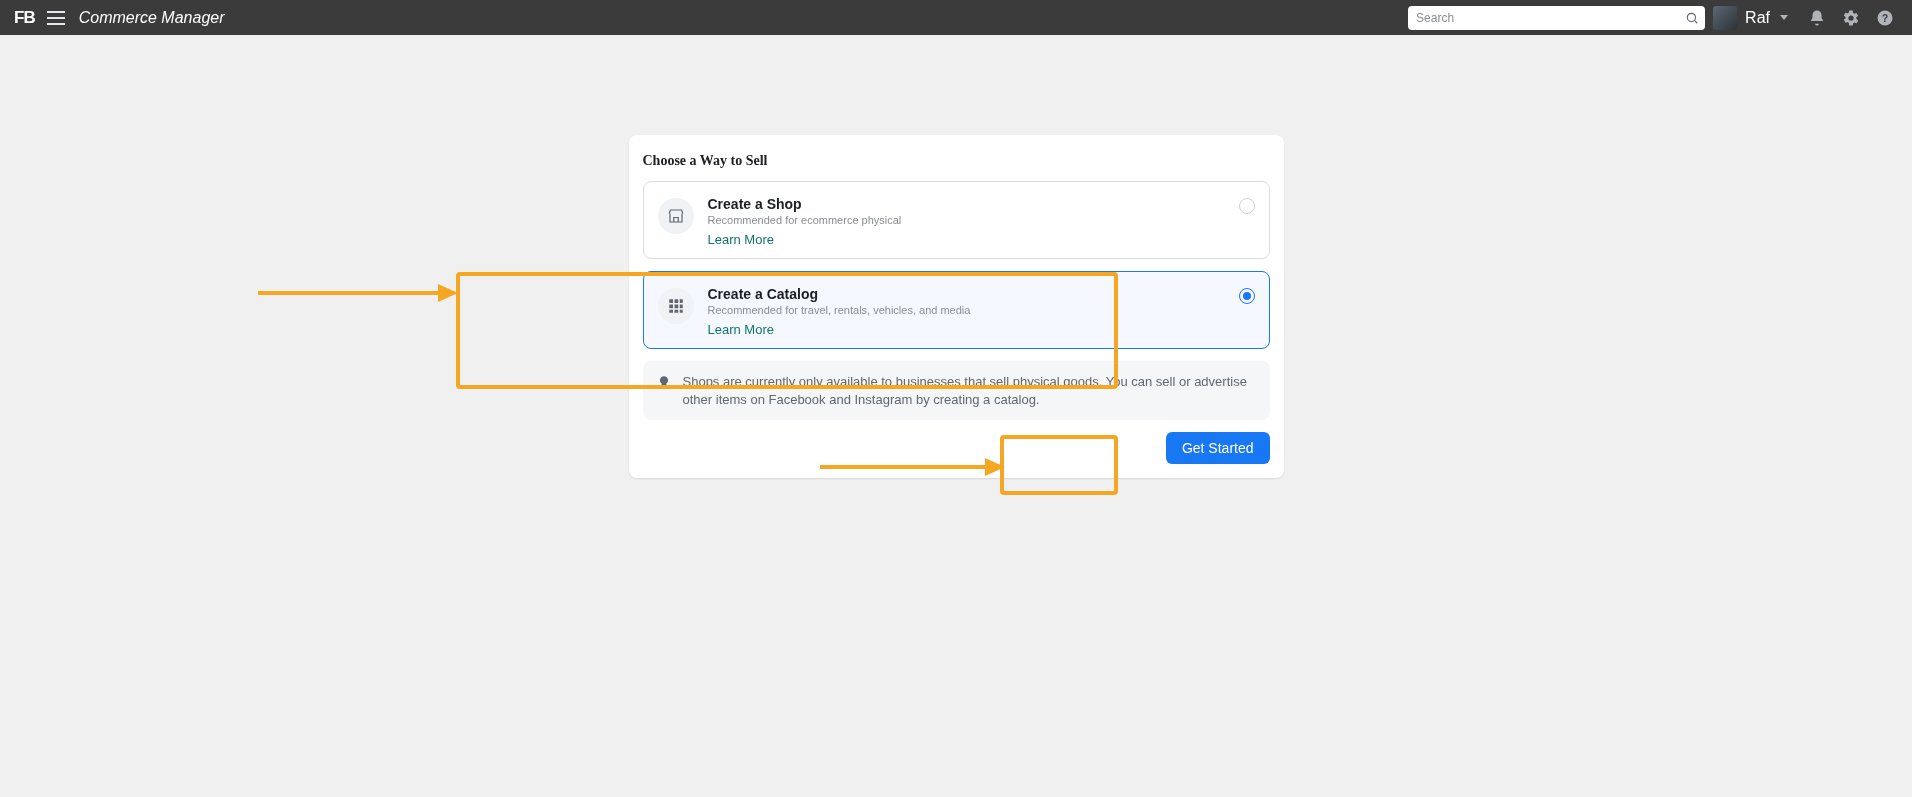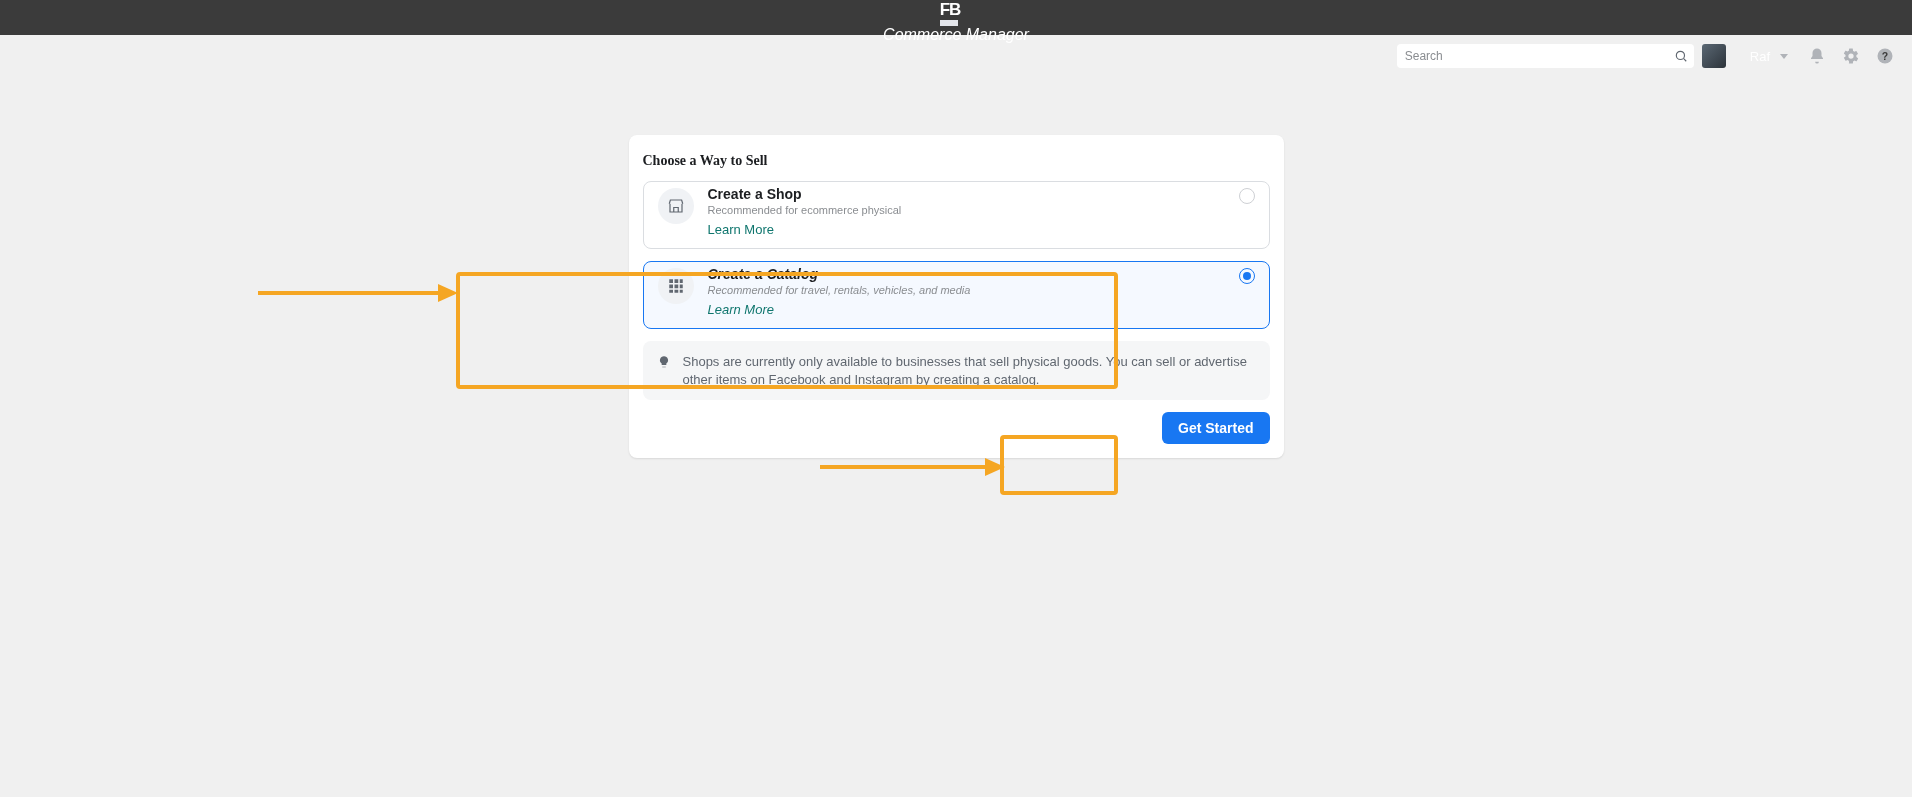--- a/index.html
+++ b/index.html
@@ -10,21 +10,20 @@
     height: 797px;
     overflow: hidden;
   }
   .topbar {
     background: #3b3b3b;
     height: 35px;
     display: flex;
     align-items: center;
     padding: 0 14px;
     color: #fff;
-    flex-direction: column;
   }
   .fb-logo {
     font-weight: 700;
     font-size: 17px;
     letter-spacing: -1px;
     margin-right: 12px;
   }
   .hamburger {
     width: 18px;
     height: 14px;
@@ -80,24 +79,23 @@
     width: 14px;
     height: 14px;
   }
   .avatar {
     width: 24px;
     height: 24px;
     border-radius: 3px;
     background: linear-gradient(135deg,#5b6874,#2c333a);
   }
   .username {
-    font-size: 13px;
+    font-size: 16px;
     color: #fff;
     margin-right: 2px;
-    margin-left: 16px;
   }
   .chevron-down {
     width: 0;
     height: 0;
     border-left: 4px solid transparent;
     border-right: 4px solid transparent;
     border-top: 5px solid #b0b3b8;
     margin-right: 8px;
   }
   .top-icon {
@@ -124,32 +122,31 @@
   .card-title {
     font-size: 14px;
     font-weight: 600;
     color: #1c1e21;
     margin-bottom: 12px;
     font-family: Liberation Serif, serif;
   }
   .option {
     border: 1px solid #dadde1;
     border-radius: 8px;
-    padding: 4px 14px 10px 14px;
+    padding: 14px 14px 10px 14px;
     margin-bottom: 12px;
     display: flex;
     cursor: pointer;
     align-items: flex-start;
     gap: 14px;
     position: relative;
   }
   .option.selected {
     border: 1.5px solid #1877f2;
     background: #f5f9ff;
-    font-style: italic;
   }
   .opt-icon {
     width: 36px;
     height: 36px;
     border-radius: 50%;
     background: #f0f2f5;
     display: flex;
     align-items: center;
     justify-content: center;
     flex-shrink: 0;
@@ -216,21 +213,21 @@
     margin-top: 2px;
     flex-shrink: 0;
   }
   .footer {
     display: flex;
     justify-content: flex-end;
   }
   .get-started {
     background: #1877f2;
     color: #fff;
-    font-weight: 700;
+    font-weight: 400;
     font-size: 14px;
     border: none;
     border-radius: 6px;
     padding: 8px 16px;
     cursor: pointer;
   }
   .highlight-box-1 {
     position: absolute;
     border: 4px solid #f5a623;
     border-radius: 4px;

